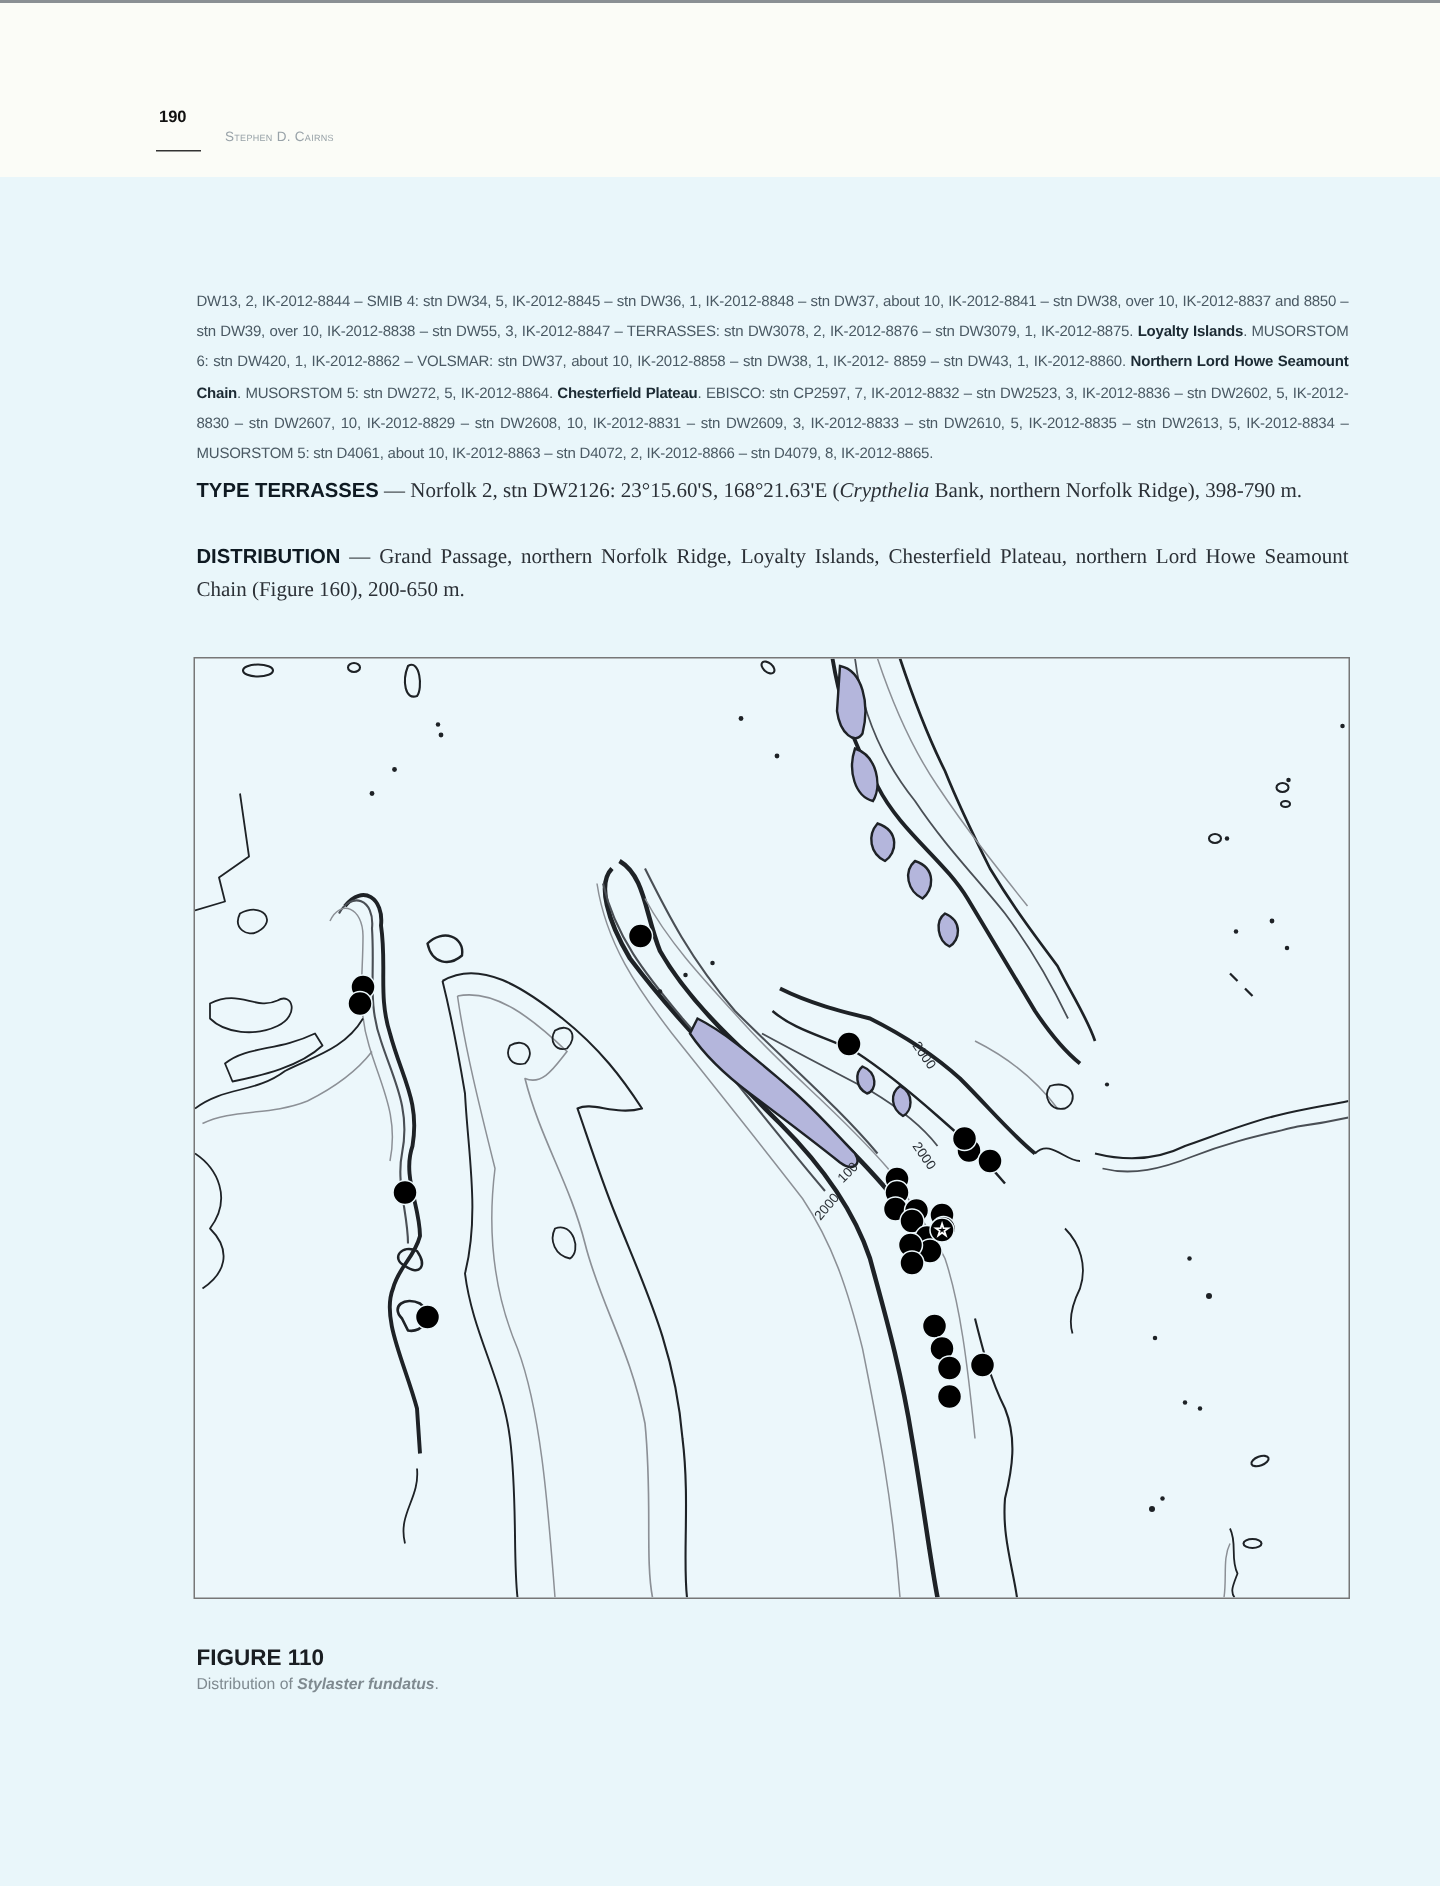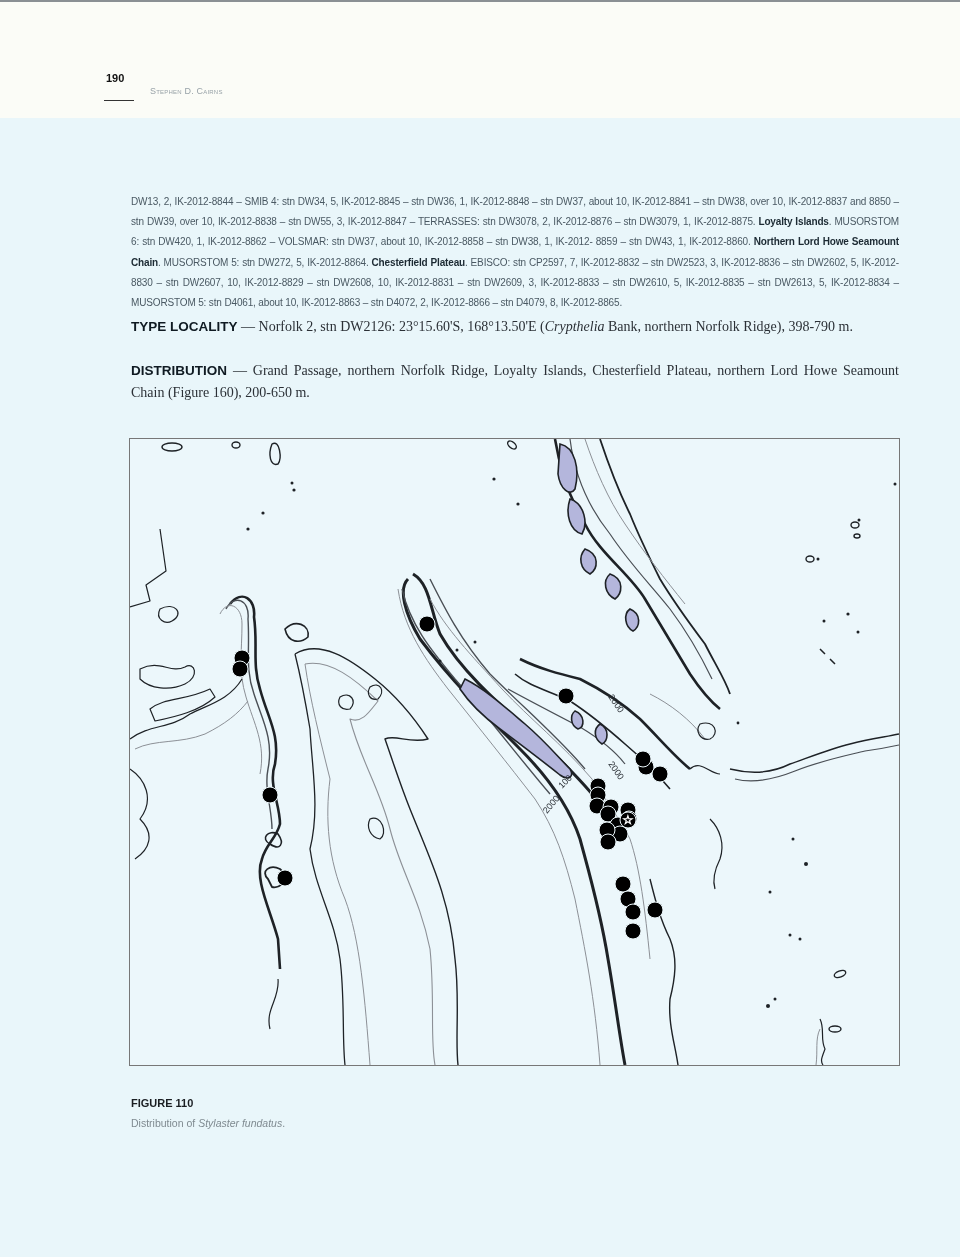--- a/index.html
+++ b/index.html
@@ -25,37 +25,37 @@
   .section .hd { font-family:"Liberation Sans", sans-serif; font-weight:bold; font-size:13.5px; color:#0f1a22; }
   .type-loc { top:316px; }
   .distrib { top:360px; }
 
   .map {
     position:absolute; left:129px; top:438px; width:769px; height:626px;
     border:1px solid #777; background:#ecf7fb; overflow:hidden;
   }
   .map svg { position:absolute; left:0; top:0; }
 
-  .fig-label { position:absolute; left:131px; top:1097px; font-size:11px; font-weight:bold; color:#1a1e22; }
+  .fig-label { position:absolute; left:131px; top:1097px; font-size:15px; font-weight:bold; color:#1a1e22; }
   .fig-caption { position:absolute; left:131px; top:1117px; font-size:10.5px; color:#7f8a90; }
-  .fig-caption i { font-style:italic; }
+  .fig-caption i { font-style:italic;font-weight:bold; }
 </style>
 </head>
 <body>
 
 <div class="page-top"></div>
 <div class="page-top-edge"></div>
 <div class="folio">190</div>
 <div class="folio-rule"></div>
 <div class="running-head">Stephen D. Cairns</div>
 
 <div class="material" id="material"><span>DW13, 2, IK-2012-8844 – SMIB 4: stn DW34, 5, IK-2012-8845 – stn DW36, 1, IK-2012-8848 – stn DW37, about 10, IK-2012-8841 – stn DW38, over 10,</span> <span>IK-2012-8837 and 8850 – stn DW39, over 10, IK-2012-8838 – stn DW55, 3, IK-2012-8847 – TERRASSES: stn DW3078, 2, IK-2012-8876 – stn DW3079, 1,</span> <span>IK-2012-8875. </span><b>Loyalty Islands</b><span>. MUSORSTOM 6: stn DW420, 1, IK-2012-8862 – VOLSMAR: stn DW37, about 10, IK-2012-8858 – stn DW38, 1, IK-2012-</span> <span>8859 – stn DW43, 1, IK-2012-8860. </span><b>Northern Lord Howe Seamount Chain</b><span>. MUSORSTOM 5: stn DW272, 5, IK-2012-8864. </span><b>Chesterfield Plateau</b><span>.</span> <span>EBISCO: stn CP2597, 7, IK-2012-8832 – stn DW2523, 3, IK-2012-8836 – stn DW2602, 5, IK-2012-8830 – stn DW2607, 10, IK-2012-8829 – stn DW2608,</span> <span>10, IK-2012-8831 – stn DW2609, 3, IK-2012-8833 – stn DW2610, 5, IK-2012-8835 – stn DW2613, 5, IK-2012-8834 – MUSORSTOM 5: stn D4061, about</span> <span>10, IK-2012-8863 – stn D4072, 2, IK-2012-8866 – stn D4079, 8, IK-2012-8865.</span></div>
 
 <div class="section type-loc">
-  <span class="hd">TYPE LOCALITY</span><span> — </span><span>Norfolk 2, stn DW2126: 23°15.60'S, 168°13.50'E (</span><i>Crypthelia</i><span> Bank, northern Norfolk Ridge), 398-790 m.</span>
+  <span class="hd">TYPE TERRASSES</span><span> — </span><span>Norfolk 2, stn DW2126: 23°15.60'S, 168°21.63'E (</span><i>Crypthelia</i><span> Bank, northern Norfolk Ridge), 398-790 m.</span>
 </div>
 
 <div class="section distrib">
   <span class="hd">DISTRIBUTION</span><span> — </span><span>Grand Passage, northern Norfolk Ridge, Loyalty Islands, Chesterfield Plateau, northern Lord Howe Seamount Chain (Figure 160), 200-650 m.</span>
 </div>
 
 <div class="map">
   <svg width="769" height="626" viewBox="0 0 769 626">
     <g fill="none" stroke-linejoin="round">
 

